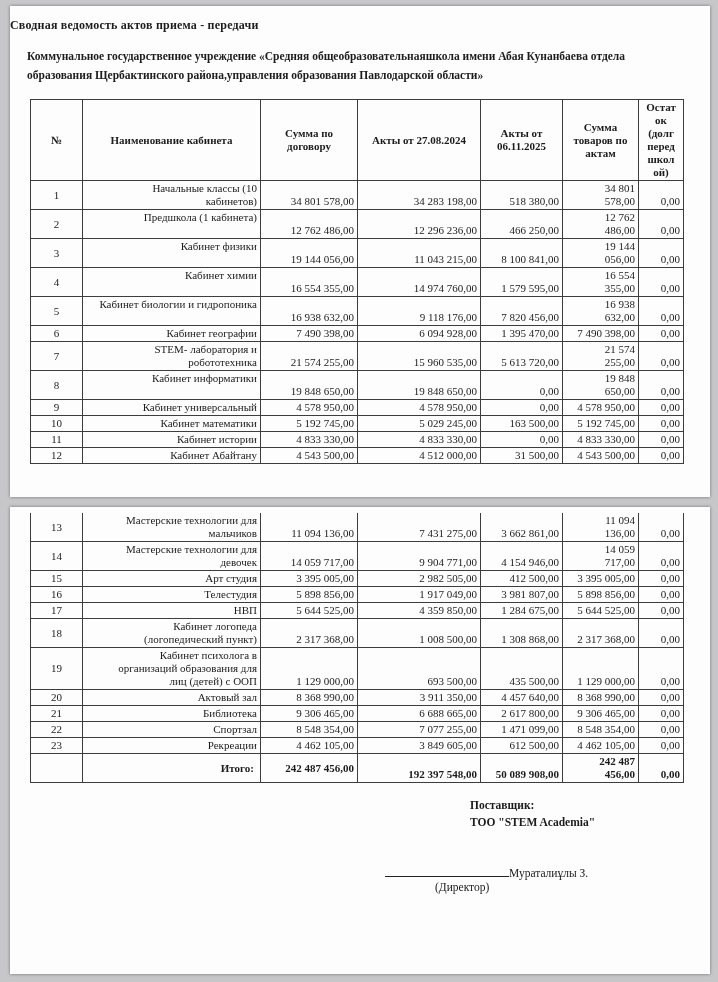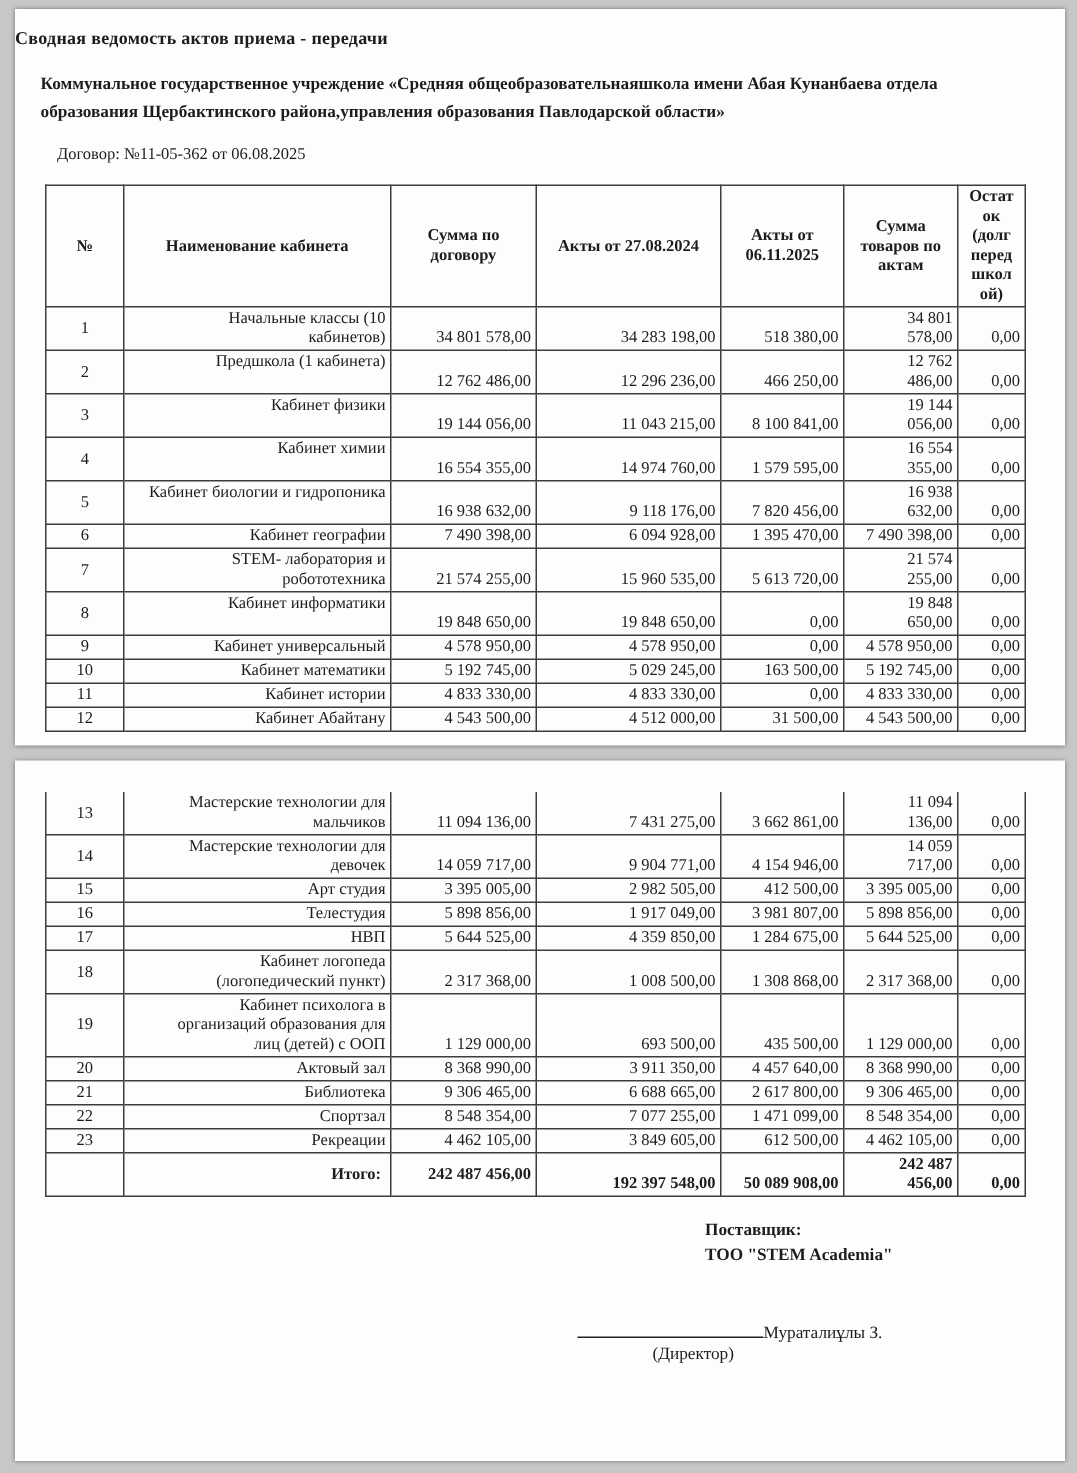--- a/index.html
+++ b/index.html
@@ -11,21 +11,21 @@
     box-sizing:border-box;
     padding:6px 8px 0 10px;
   }
   .page{
     width:700px;background:#fdfdfd;
     box-shadow:0 0 3px rgba(40,40,40,.55);
     position:relative;box-sizing:border-box;
   }
   .page1{height:491px;padding-top:12px;}
   .page-gap{height:10px;}
-  .page2{height:467px;padding-top:21px;}
+  .page2{height:467px;padding-top:6px;}
   .title{
     text-align:left;font-weight:bold;font-size:12px;letter-spacing:.2px;
   }
   .org{
     margin:14px 58px 0 17px;font-weight:bold;font-size:11.5px;line-height:19px;
     white-space:pre-line;
   }
   .contract{margin:12px 0 0 28px;font-size:11px;}
   table.acts{
     border-collapse:collapse;table-layout:fixed;
@@ -60,21 +60,20 @@
 </style>
 </head>
 <body>
 
 <div>
 
   <div class="page page1">
     <div class="title">Сводная ведомость актов приема - передачи</div>
     <div class="org">Коммунальное государственное учреждение «Средняя общеобразовательнаяшкола имени Абая Кунанбаева отдела
 образования Щербактинского района,управления образования Павлодарской области»</div>
-    <div class="contract">Договор: №11-05-362 от 06.08.2025</div>
 
     <table class="acts">
       <colgroup>
         <col style="width:52px">
           <col style="width:178px">
           <col style="width:97px">
         <col style="width:123px">
           <col style="width:82px">
           <col style="width:76px">
           <col style="width:45px">

